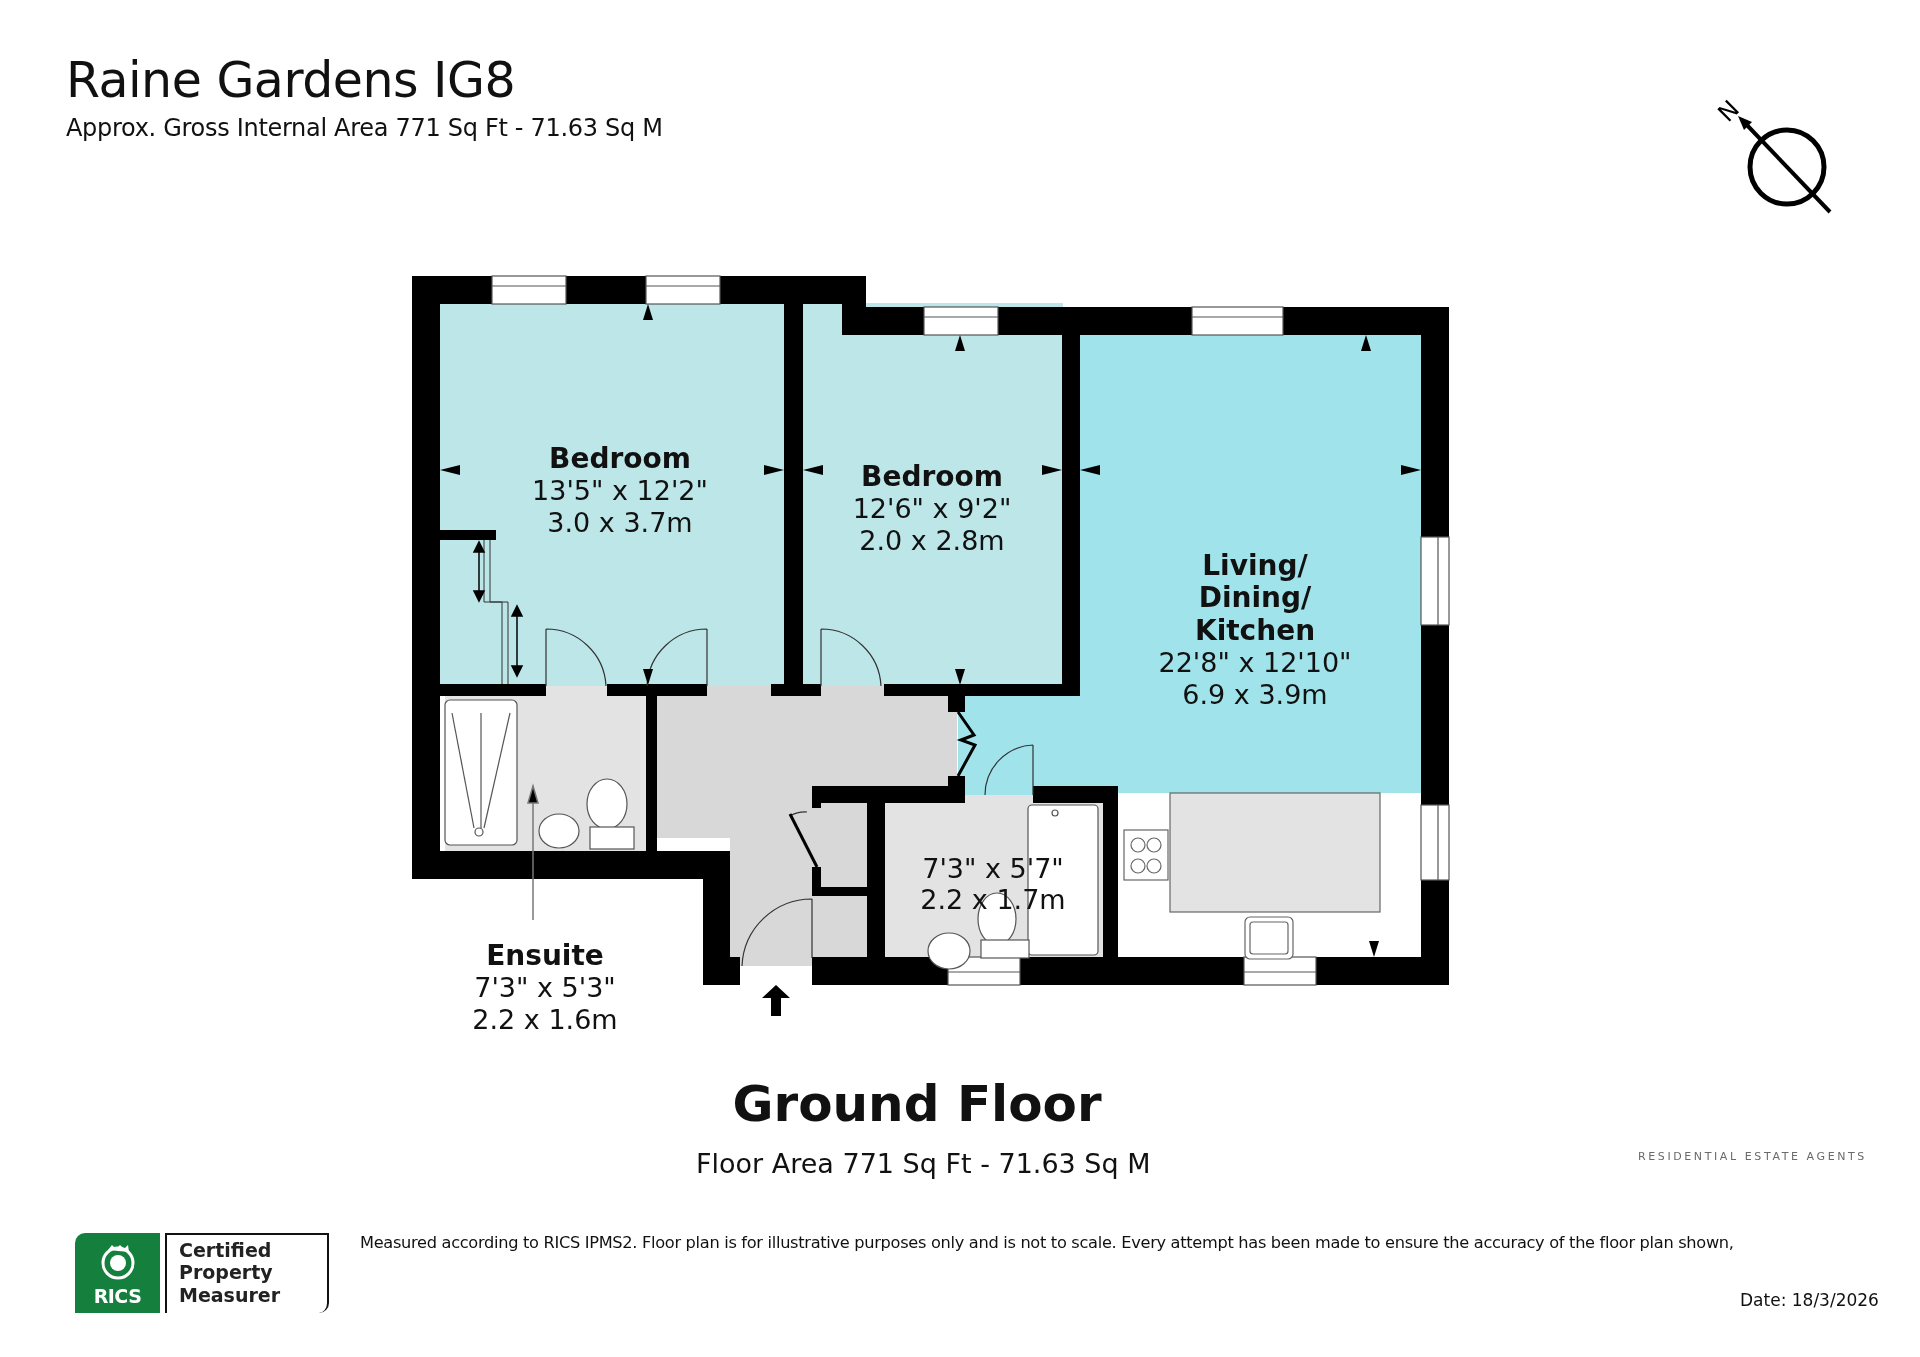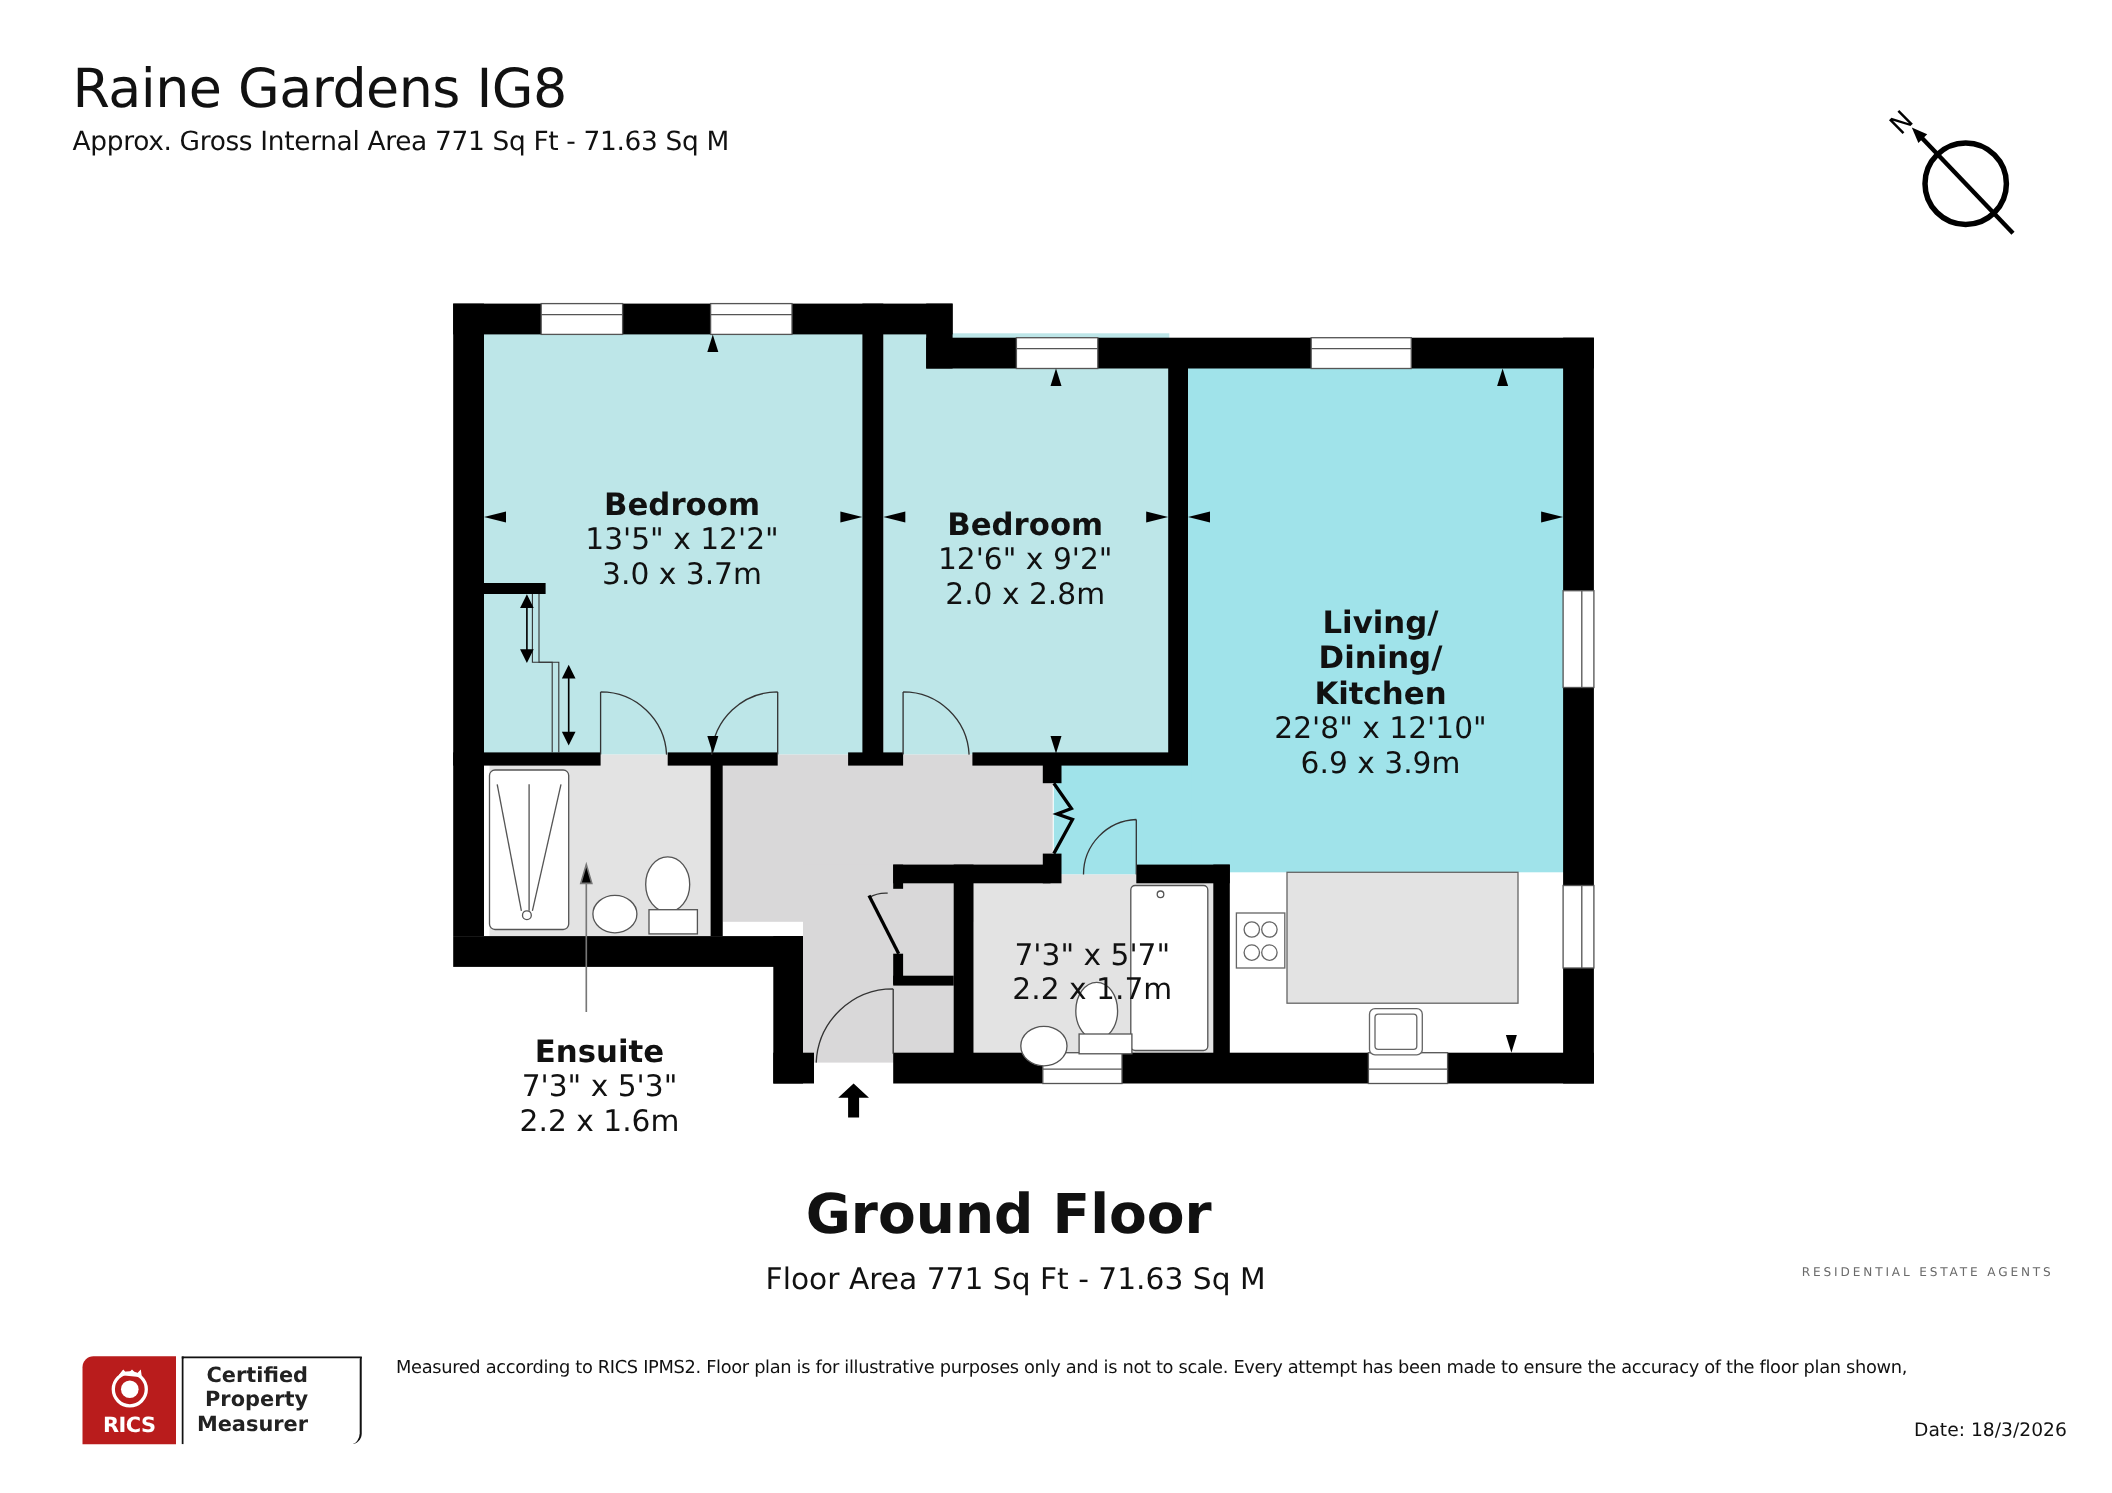--- a/index.html
+++ b/index.html
@@ -11,25 +11,25 @@
   .plan{left:0;top:0;width:1920px;height:1357px;}
   .room-label{position:absolute;text-align:center;transform:translateX(-50%);white-space:nowrap;line-height:1.16;}
   .room-name{font-size:28px;font-weight:bold;display:block;}
   .room-dim{font-size:27px;display:block;}
   .floor-title{left:50%;top:1075px;transform:translateX(-50%);margin-left:-1px;font-size:50px;font-weight:bold;white-space:nowrap;}
   .floor-area{left:696px;top:1148px;font-size:27px;white-space:nowrap;}
   .brand{left:1638px;top:1142px;text-align:left;}
   .brand-name{font-size:44px;font-weight:bold;letter-spacing:-1px;white-space:nowrap;display:block;line-height:1;}
   .brand-tag{font-size:11px;letter-spacing:2.6px;color:#6a6a6a;white-space:nowrap;display:block;margin-top:8px;}
   .rics{left:75px;top:1233px;width:256px;height:80px;}
-  .rics-dark{position:absolute;left:0;top:0;width:85px;height:80px;background:#b91c1c;border-radius:10px 0 0 0;color:#fff;}
+  .rics-dark{position:absolute;left:0;top:0;width:85px;height:80px;background:#15803d;border-radius:10px 0 0 0;color:#fff;}
   .rics-dark .rics-word{position:absolute;left:0;right:0;bottom:6px;text-align:center;font-weight:bold;font-size:19px;letter-spacing:-0.5px;}
   .rics-lion{position:absolute;left:24px;top:10px;width:38px;height:40px;}
   .rics-box{position:absolute;left:90px;top:0;width:160px;height:78px;border:2px solid #111;border-left:2px solid #111;border-radius:0 0 10px 0;border-bottom:none;border-top:2px solid #111;}
-  .rics-text{position:absolute;left:104px;top:6px;font-weight:bold;font-size:19px;line-height:1.18;color:#222;text-align:right;}
+  .rics-text{position:absolute;left:104px;top:6px;font-weight:bold;font-size:19px;line-height:1.18;color:#222;}
   .disclaimer{left:360px;top:1234px;width:1520px;font-size:16.2px;line-height:1.13;letter-spacing:-0.3px;}
   .date{left:1740px;top:1290px;font-size:17px;white-space:nowrap;}
 </style>
 </head>
 <body>
 
 <div class="abs title">Raine Gardens IG8</div>
 <div class="abs subtitle">Approx. Gross Internal Area 771 Sq Ft - 71.63 Sq M</div>
 
 <svg class="abs compass" viewBox="0 0 140 130">

